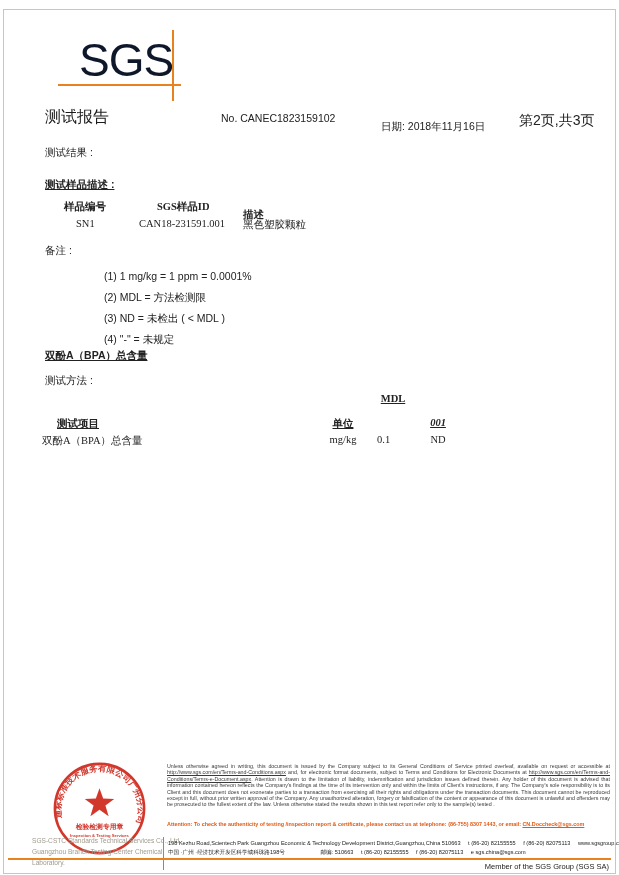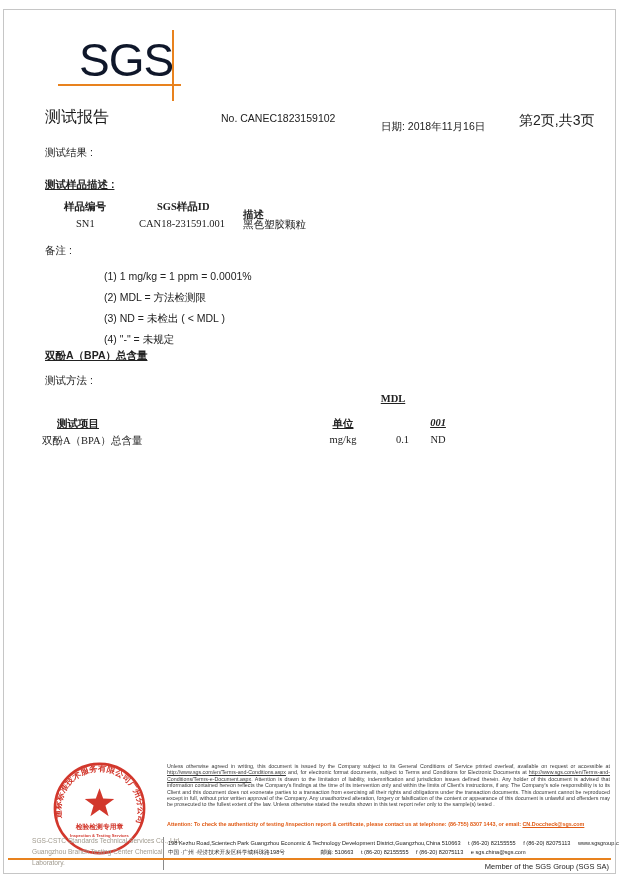--- a/index.html
+++ b/index.html
@@ -41,21 +41,21 @@
   .method-label{position:absolute;left:45px;top:374px;font-size:10.5px;}
   .method-text{position:absolute;left:104px;top:374px;width:465px;font-size:10.5px;line-height:20px;}
 
   
   .rt-h-item{position:absolute;left:57px;top:417px;}
   .rt-h-unit{position:absolute;left:329px;top:417px;width:28px;text-align:center;}
   .rt-h-mdl{position:absolute;left:377px;top:393px;width:32px;text-align:center;}
   .rt-h-001{position:absolute;left:423px;top:417px;width:30px;text-align:center;}
   .rt-c-item{position:absolute;left:42px;top:434px;}
   .rt-c-unit{position:absolute;left:326px;top:434px;width:34px;text-align:center;}
-  .rt-c-mdl{position:absolute;left:377px;top:434px;width:32px;text-align:right;}
+  .rt-c-mdl{position:absolute;left:377px;top:434px;width:32px;text-align:left;}
   .rt-c-001{position:absolute;left:423px;top:434px;width:30px;text-align:center;}
 
   
   .stamp{position:absolute;left:51px;top:760px;width:97px;height:97px;opacity:.92;}
   .company-lines{position:absolute;left:32px;top:835px;width:150px;font-size:6.6px;line-height:11px;color:#a09a8e;}
   .disclaimer{position:absolute;left:167px;top:763px;width:443px;font-size:5.3px;line-height:6.4px;color:#3a3a3a;text-align:justify;}
   .disclaimer a,.footer-link{color:inherit;text-decoration:underline;cursor:pointer;}
   .attention{position:absolute;left:167px;top:821px;width:443px;font-size:5.4px;line-height:6.6px;color:#e05a14;font-weight:bold;}
   .addr{position:absolute;left:168px;width:443px;font-size:5.6px;line-height:9px;color:#1c1c1c;white-space:nowrap;}
   .addr-en{top:839px;}

